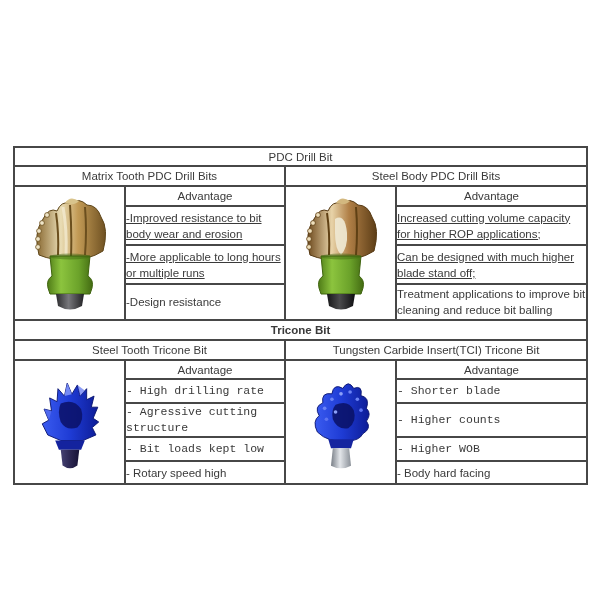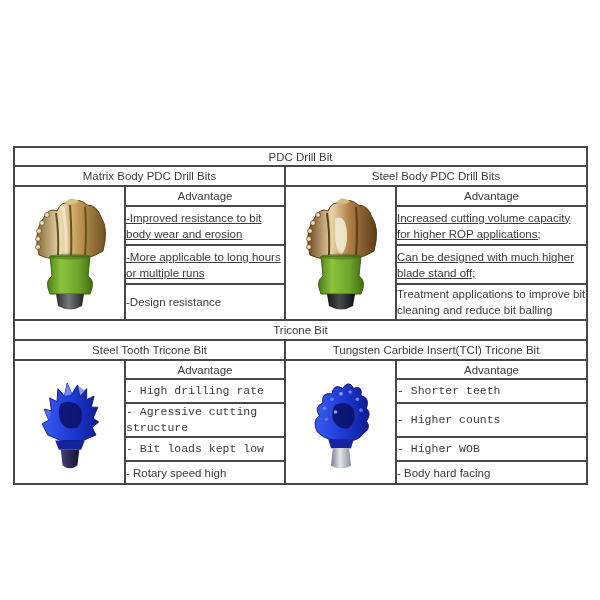--- a/index.html
+++ b/index.html
@@ -17,21 +17,21 @@
     overflow:hidden;
   }
   td.c{text-align:center;}
   td.adv{text-align:left;padding:1px 3px 1px 4px;}
   td.imgcell{text-align:center;vertical-align:middle;background:#ffffff;}
   .r-title td{height:17px;}
   .r-sub td{height:18px;}
   .r-advh td{height:18px;}
   .r-p12 td{height:37px;text-decoration:underline;}
   .r-p3 td{height:34px;}
-  .r-ttitle td{height:18px;}
+  .r-ttitle td{height:18px;font-weight:bold;}
   .r-advh2 td{height:17px;}
   .r-t td{height:22px;font-family:Liberation Mono, monospace;}
   .r-tlast td{height:21px;}
   svg.bit{display:block;margin:0 auto;}
 </style>
 </head>
 <body>
 
 <div class="page">
   <table class="bit-table">
@@ -40,21 +40,21 @@
         <col style="width:160px">
         <col style="width:111px">
         <col style="width:191px">
     </colgroup>
 
     <tbody>
         <tr class="r-title">
       <td colspan="4" class="c">PDC Drill Bit</td>
     </tr>
     <tr class="r-sub">
-      <td colspan="2" class="c">Matrix Body PDC Drill Bits</td>
+      <td colspan="2" class="c">Matrix Tooth PDC Drill Bits</td>
       <td colspan="2" class="c">Steel Body PDC Drill Bits</td>
     </tr>
     <tr class="r-advh">
       <td rowspan="4" class="imgcell">
         <svg class="bit" width="94" height="120" viewBox="0 0 94 120">
           <defs>
             <linearGradient id="g-gold" x1="0" y1="0" x2="1" y2="0">
               <stop offset="0" stop-color="#8a6a33"></stop>
                   <stop offset="0.35" stop-color="#e9dcb4"></stop>
               <stop offset="0.6" stop-color="#c29a55"></stop>
@@ -186,21 +186,21 @@
           <circle cx="34" cy="44" r="2" fill="#8ca0f8"></circle>
               <circle cx="62" cy="42" r="2" fill="#5d74f2"></circle>
           <path d="M26,74 L54,74 L51,84 L29,84 Z" fill="#16259f"></path>
           <path d="M31,84 L49,84 L51,103 Q40,109 29,103 Z" fill="url(#g-silver)"></path>
         </svg>
       </td>
       <td class="c">Advantage</td>
     </tr>
     <tr class="r-t">
       <td class="adv">- High drilling rate</td>
-      <td class="adv">- Shorter teeth</td>
+      <td class="adv">- Shorter blade</td>
     </tr>
     <tr class="r-t">
       <td class="adv">- Agressive cutting structure</td>
       <td class="adv">- Higher counts</td>
     </tr>
     <tr class="r-t">
       <td class="adv">- Bit loads kept low</td>
       <td class="adv">- Higher WOB</td>
     </tr>
     <tr class="r-tlast">

